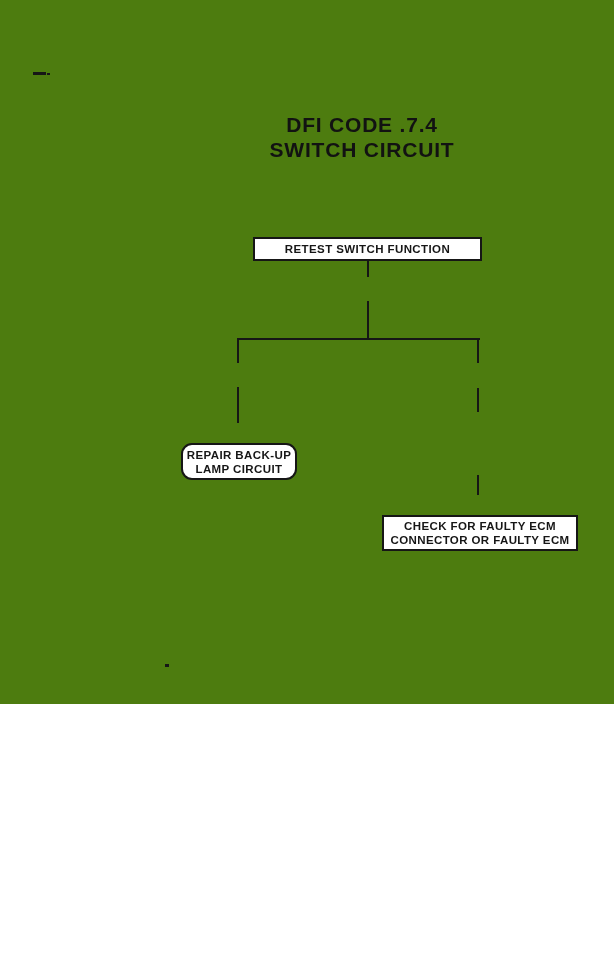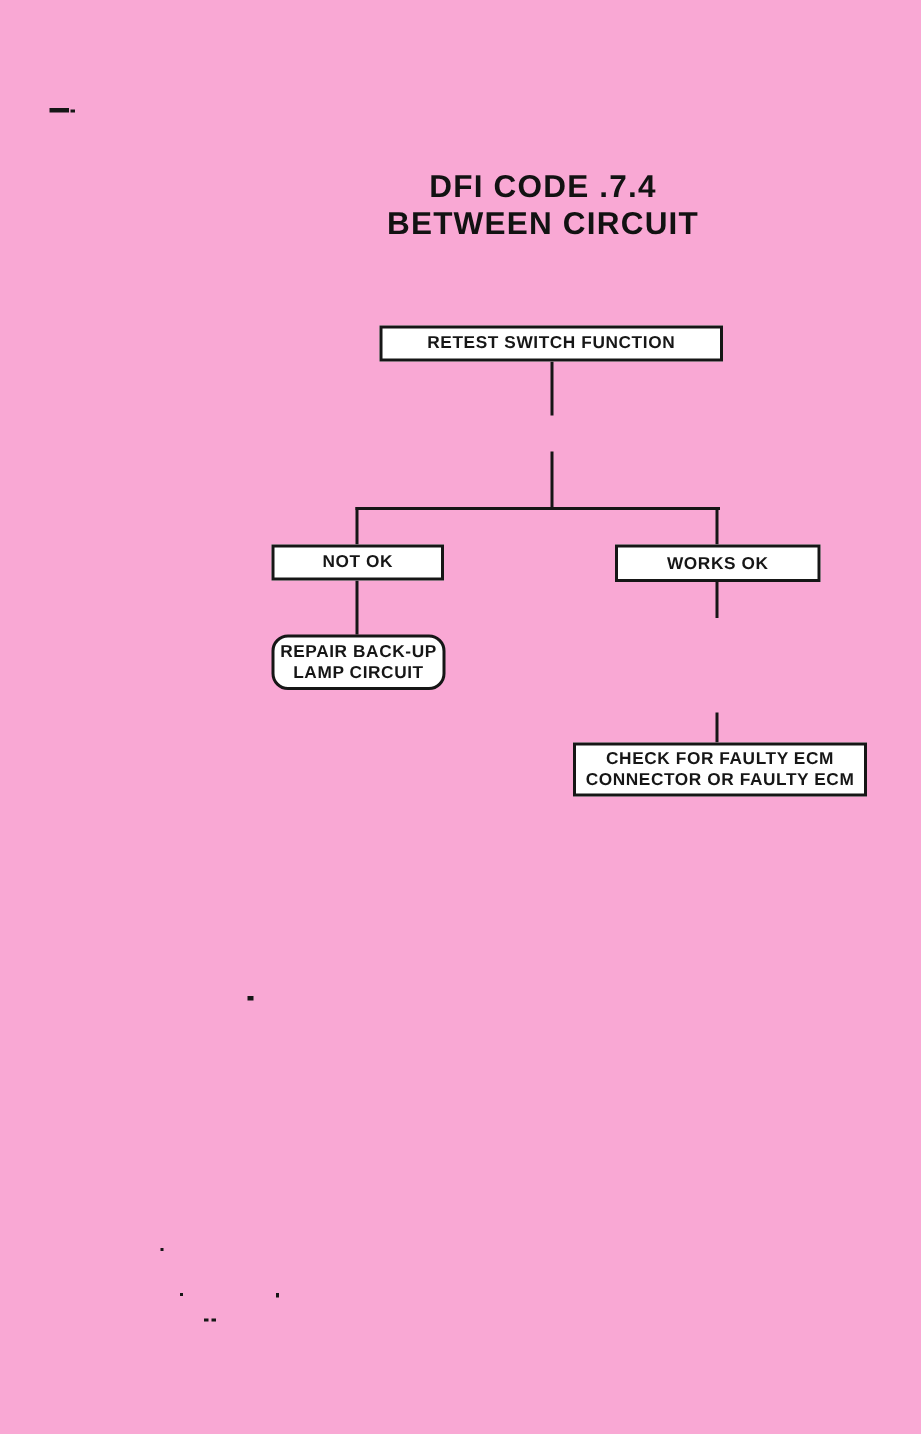--- a/index.html
+++ b/index.html
@@ -3,22 +3,22 @@
 <meta charset="utf-8">
 <style>
   html, body {
     margin: 0;
     padding: 0;
     background: #ffffff;
   }
   .page {
     position: relative;
     width: 614px;
-    height: 956px;
-    background: #f9a8d4;
+    height: 704px;
+    background: #4d7c0f;
     overflow: hidden;
     font-family: "Liberation Sans", sans-serif;
   }
   .title {
     position: absolute;
     left: 112px;
     top: 112px;
     width: 500px;
     text-align: center;
     color: #121212;
@@ -36,61 +36,60 @@
     align-items: center;
     justify-content: center;
     text-align: center;
     color: #161616;
     font-weight: bold;
     font-size: 11.5px;
     line-height: 14px;
     letter-spacing: 0.4px;
     white-space: pre-line;
     z-index: 2;
+    margin-top: 20px;
   }
   .edge {
     position: absolute;
     background: #161616;
     z-index: 1;
   }
   .edge.v { width: 2px; }
   .edge.h { height: 2px; }
   .speck {
     position: absolute;
     background: #161616;
   }
 </style>
 </head>
 <body>
 
 <div class="page">
 
   <div class="title">
     <div>DFI CODE .7.4</div>
-    <div>BETWEEN CIRCUIT</div>
+    <div>SWITCH CIRCUIT</div>
   </div>
 
   <div class="edge v" style="left:367px; top:241px; height:36px;"></div>
   <div class="edge v" style="left:367px; top:301px; height:39px;"></div>
   <div class="edge h" style="left:237px; top:338px; width:243px;"></div>
   <div class="edge v" style="left:237px; top:338px; height:25px;"></div>
   <div class="edge v" style="left:477px; top:338px; height:25px;"></div>
   <div class="edge v" style="left:237px; top:387px; height:36px;"></div>
   <div class="edge v" style="left:477px; top:388px; height:24px;"></div>
   <div class="edge v" style="left:477px; top:475px; height:20px;"></div>
 
   <div class="node" style="left:253px; top:217px; width:229px; height:24px;">RETEST SWITCH FUNCTION</div>
 
 
-  <div class="node" style="left:181px; top:363px; width:115px; height:24px;">NOT OK</div>
 
   <div class="node" style="left:181px; top:423px; width:116px; height:37px;border-radius:11px;">REPAIR BACK-UP
 LAMP CIRCUIT</div>
 
-  <div class="node" style="left:410px; top:363px; width:137px; height:25px;">WORKS OK</div>
 
 
   <div class="node" style="left:382px; top:495px; width:196px; height:36px;">CHECK FOR FAULTY ECM
 CONNECTOR OR FAULTY ECM</div>
 
   <div class="speck" style="left:33px;  top:72px;  width:13px; height:3px;"></div>
   <div class="speck" style="left:47px;  top:73px;  width:3px;  height:2px;"></div>
   <div class="speck" style="left:165px; top:664px; width:4px;  height:3px;"></div>
   <div class="speck" style="left:107px; top:832px; width:2px;  height:2px;"></div>
   <div class="speck" style="left:120px; top:862px; width:2px;  height:2px;"></div>

